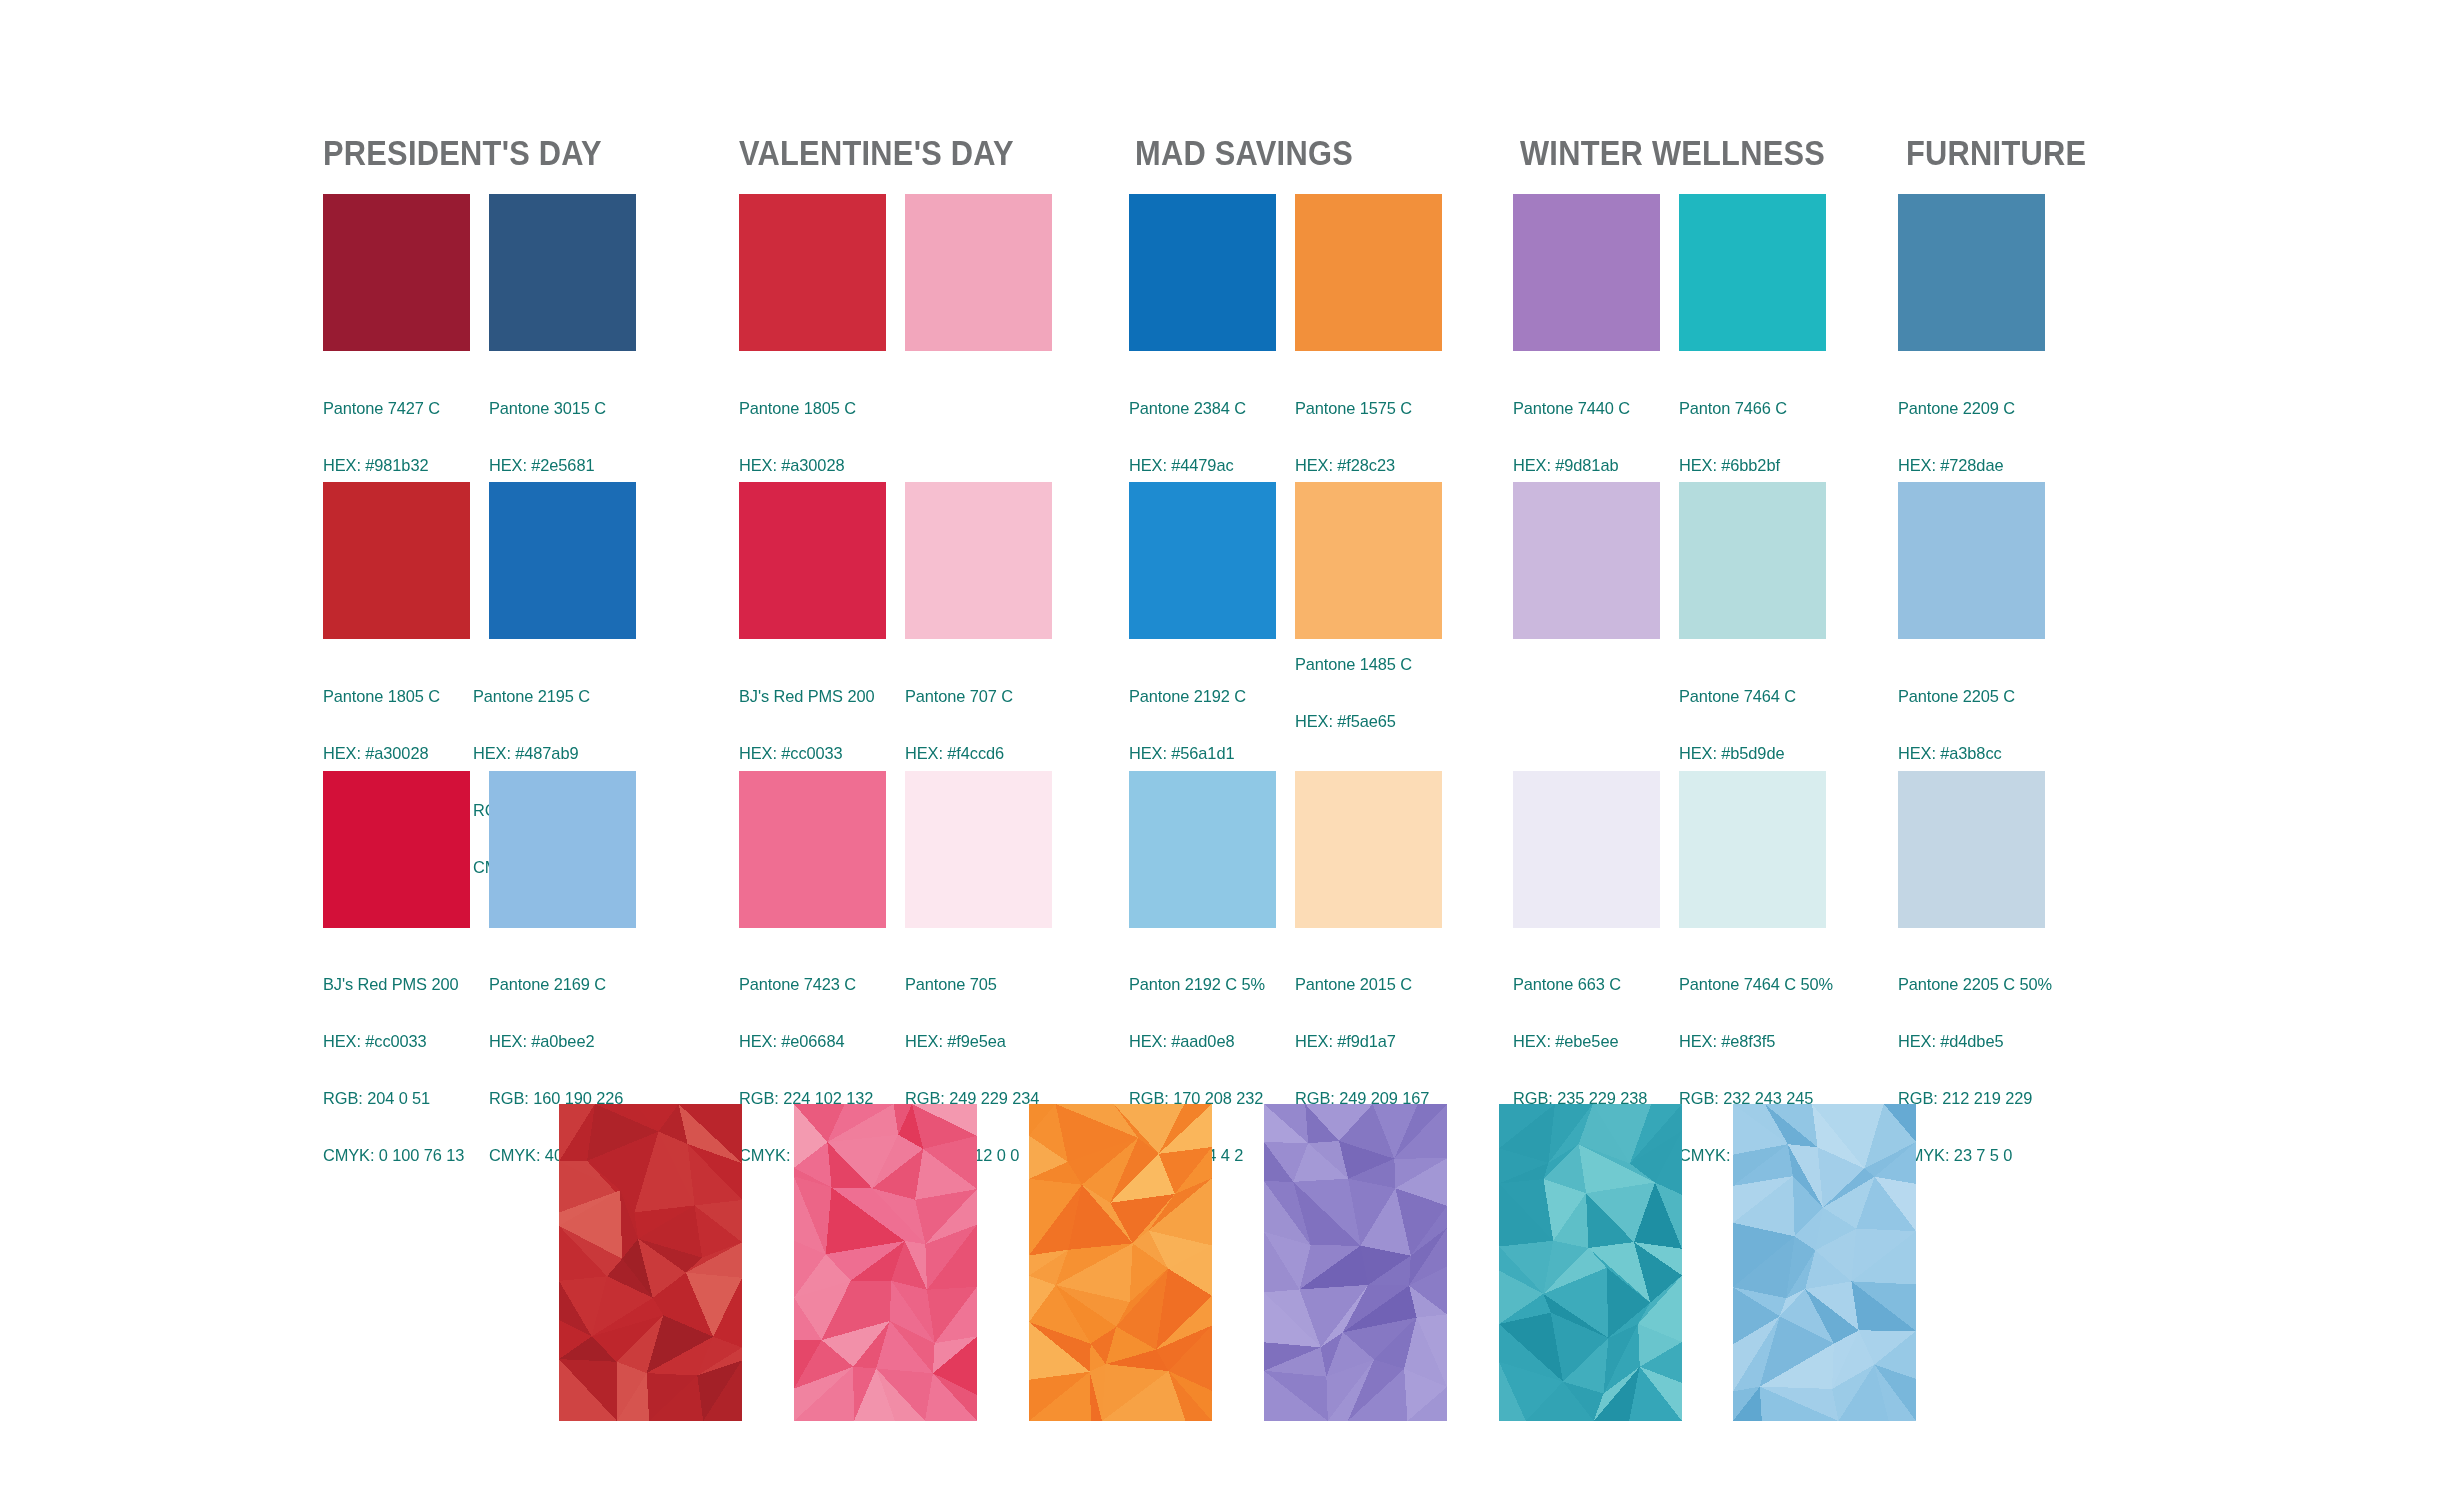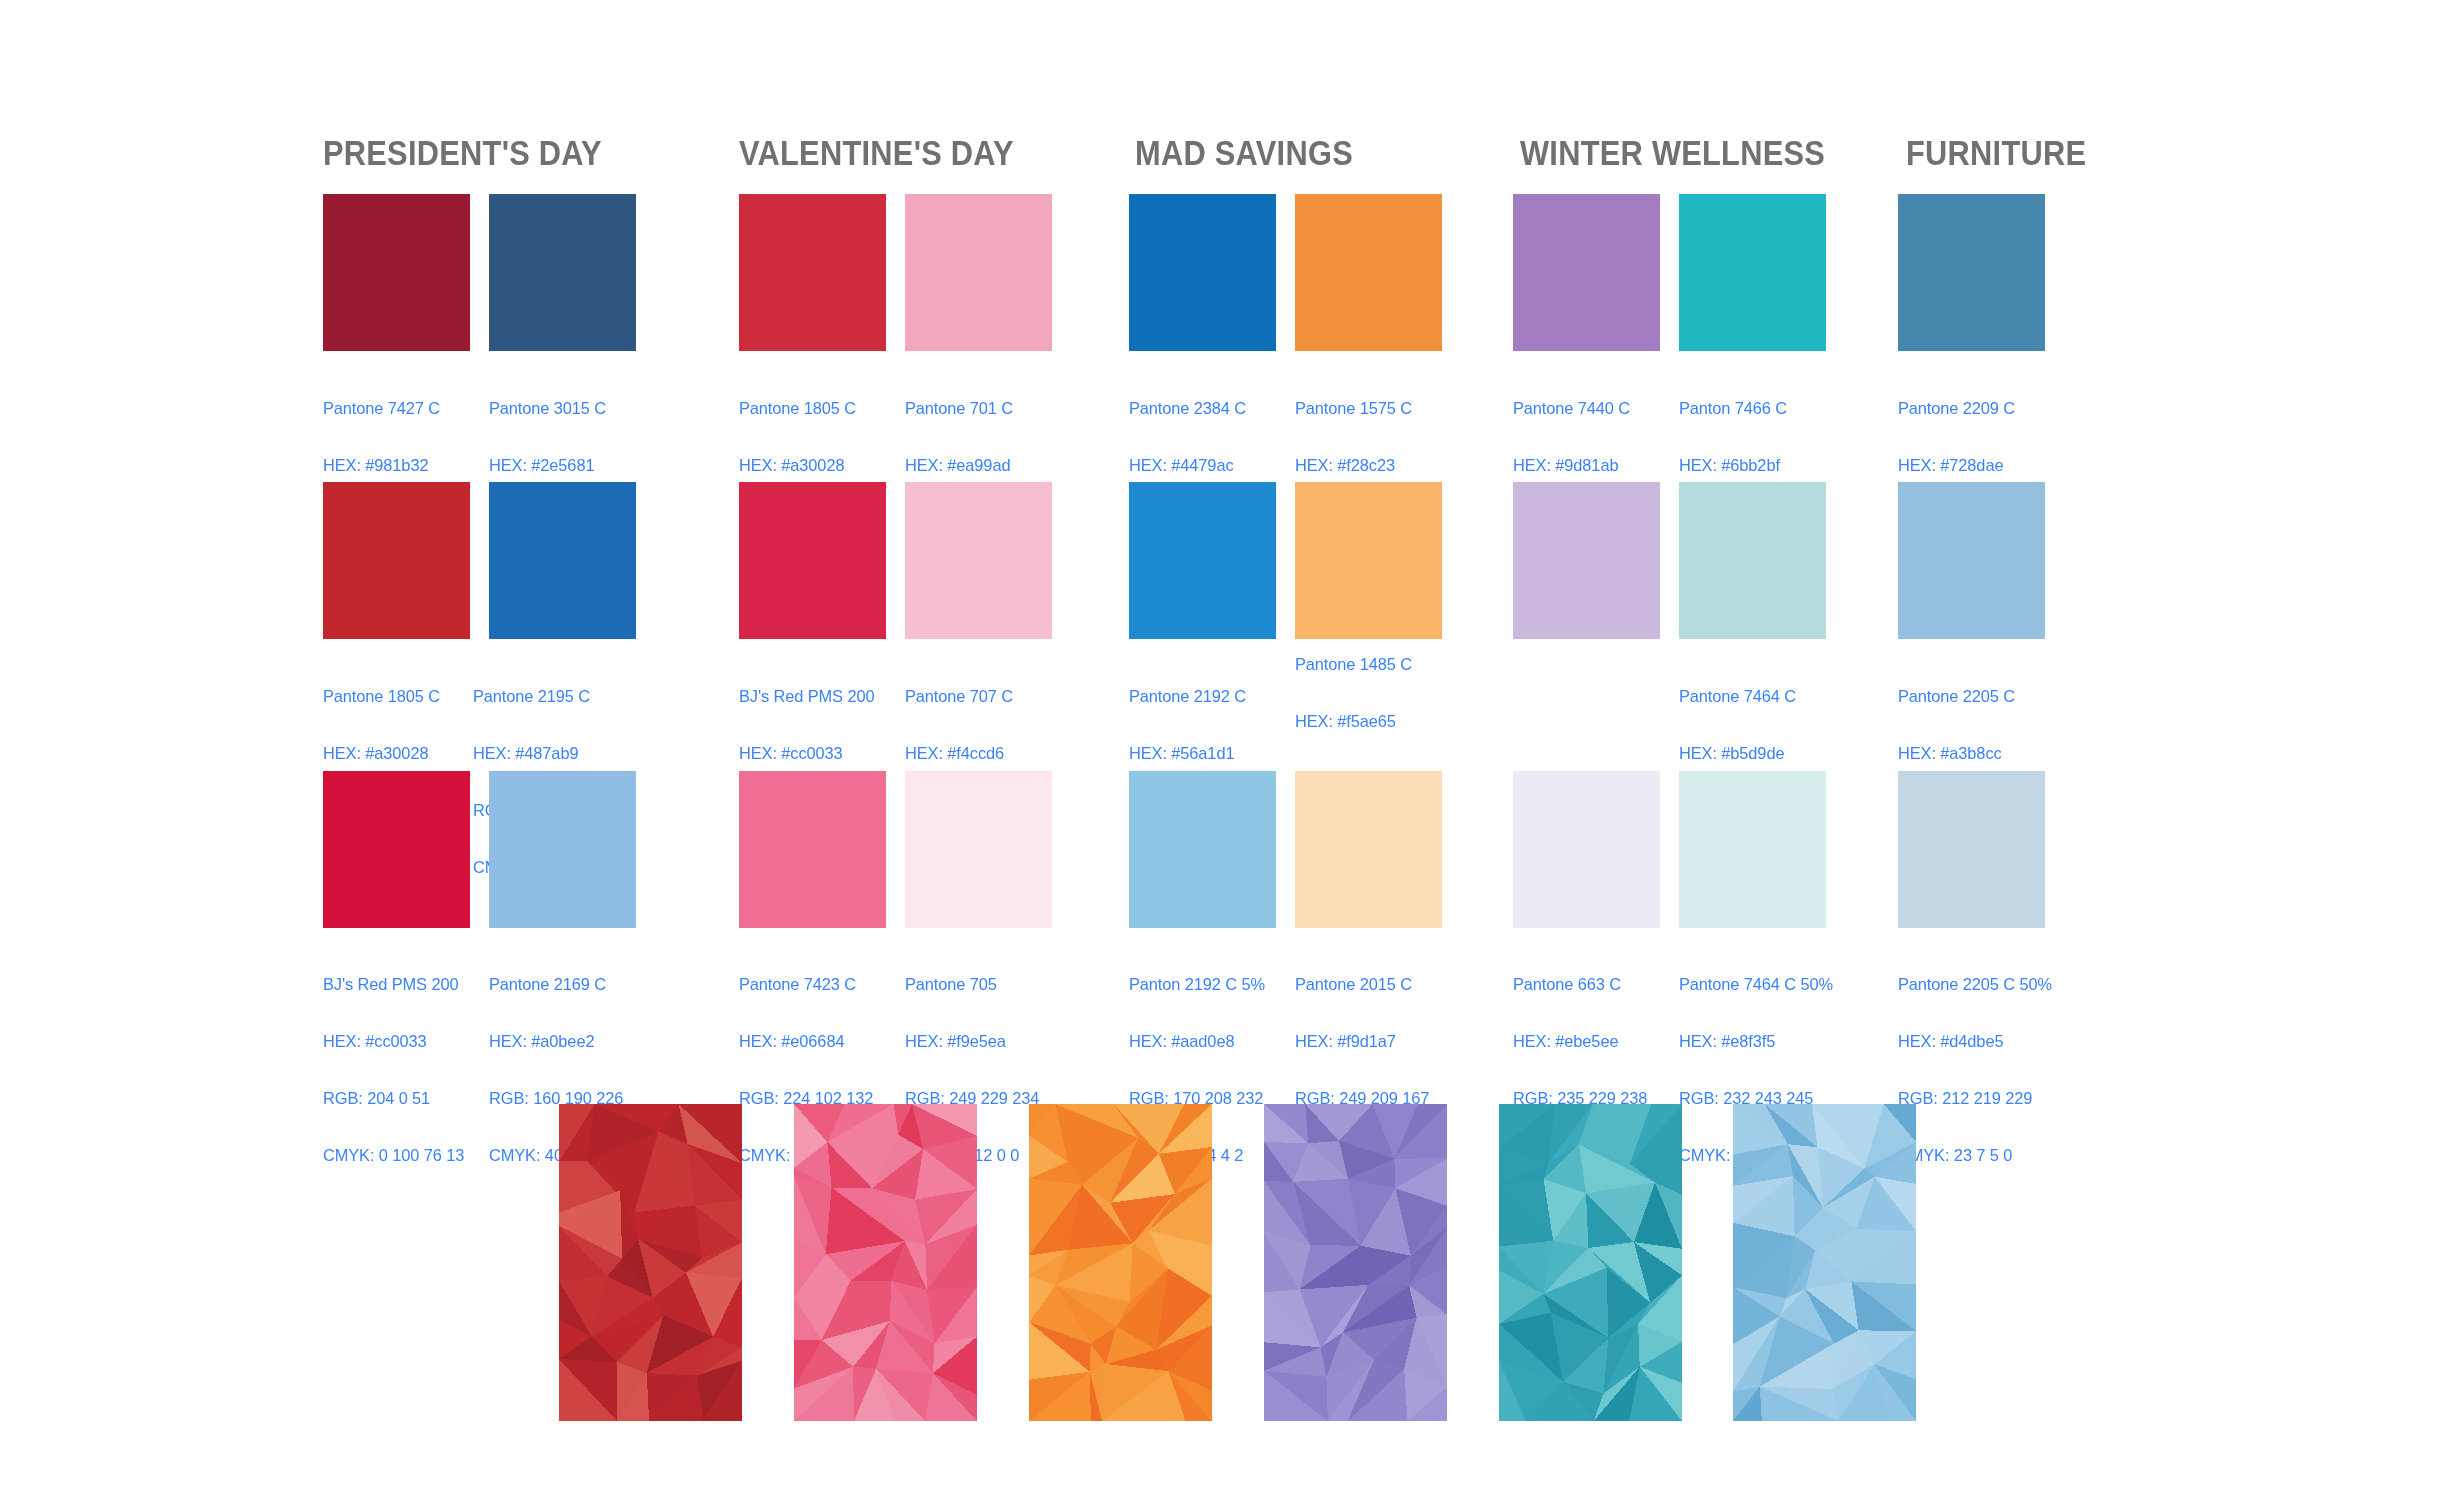--- a/index.html
+++ b/index.html
@@ -31,21 +31,21 @@
     height:157px;
   }
 
   
   .cap {
     position:absolute;
     width:192px;
     font-family:"Liberation Sans", sans-serif;
     font-size:16.4px;
     line-height:19px;
-    color:#3b82f6;
+    color:#0f766e;
     white-space:pre;
     letter-spacing:-0.1px;
   }
   .cap div { white-space:pre; }
 
   
   .tile {
     position:absolute;
     width:183px;
     height:317px;
@@ -84,26 +84,20 @@
     <div>Pantone 3015 C</div>
     <div>HEX: #2e5681</div>
     <div>RGB: 46 86 129</div>
     <div>CMYK: 99 68 0 25</div>
   </div>
   <div class="cap" style="left:739px; top:361px;">
     <div>Pantone 1805 C</div>
     <div>HEX: #a30028</div>
     <div>RGB: 163 0 40</div>
     <div>CMYK: 0  97 78 22</div>
-  </div>
-  <div class="cap" style="left:905px; top:361px;">
-    <div>Pantone 701 C</div>
-    <div>HEX: #ea99ad</div>
-    <div>RGB: 224 102 132</div>
-    <div>CMYK: 0 76 26 0</div>
   </div>
   <div class="cap" style="left:1129px; top:361px;">
     <div>Pantone 2384 C</div>
     <div>HEX: #4479ac</div>
     <div>RGB: 68 121 172</div>
     <div>CMYK: 100 52 0 5</div>
   </div>
   <div class="cap" style="left:1295px; top:361px;">
     <div>Pantone 1575 C</div>
     <div>HEX: #f28c23</div>

